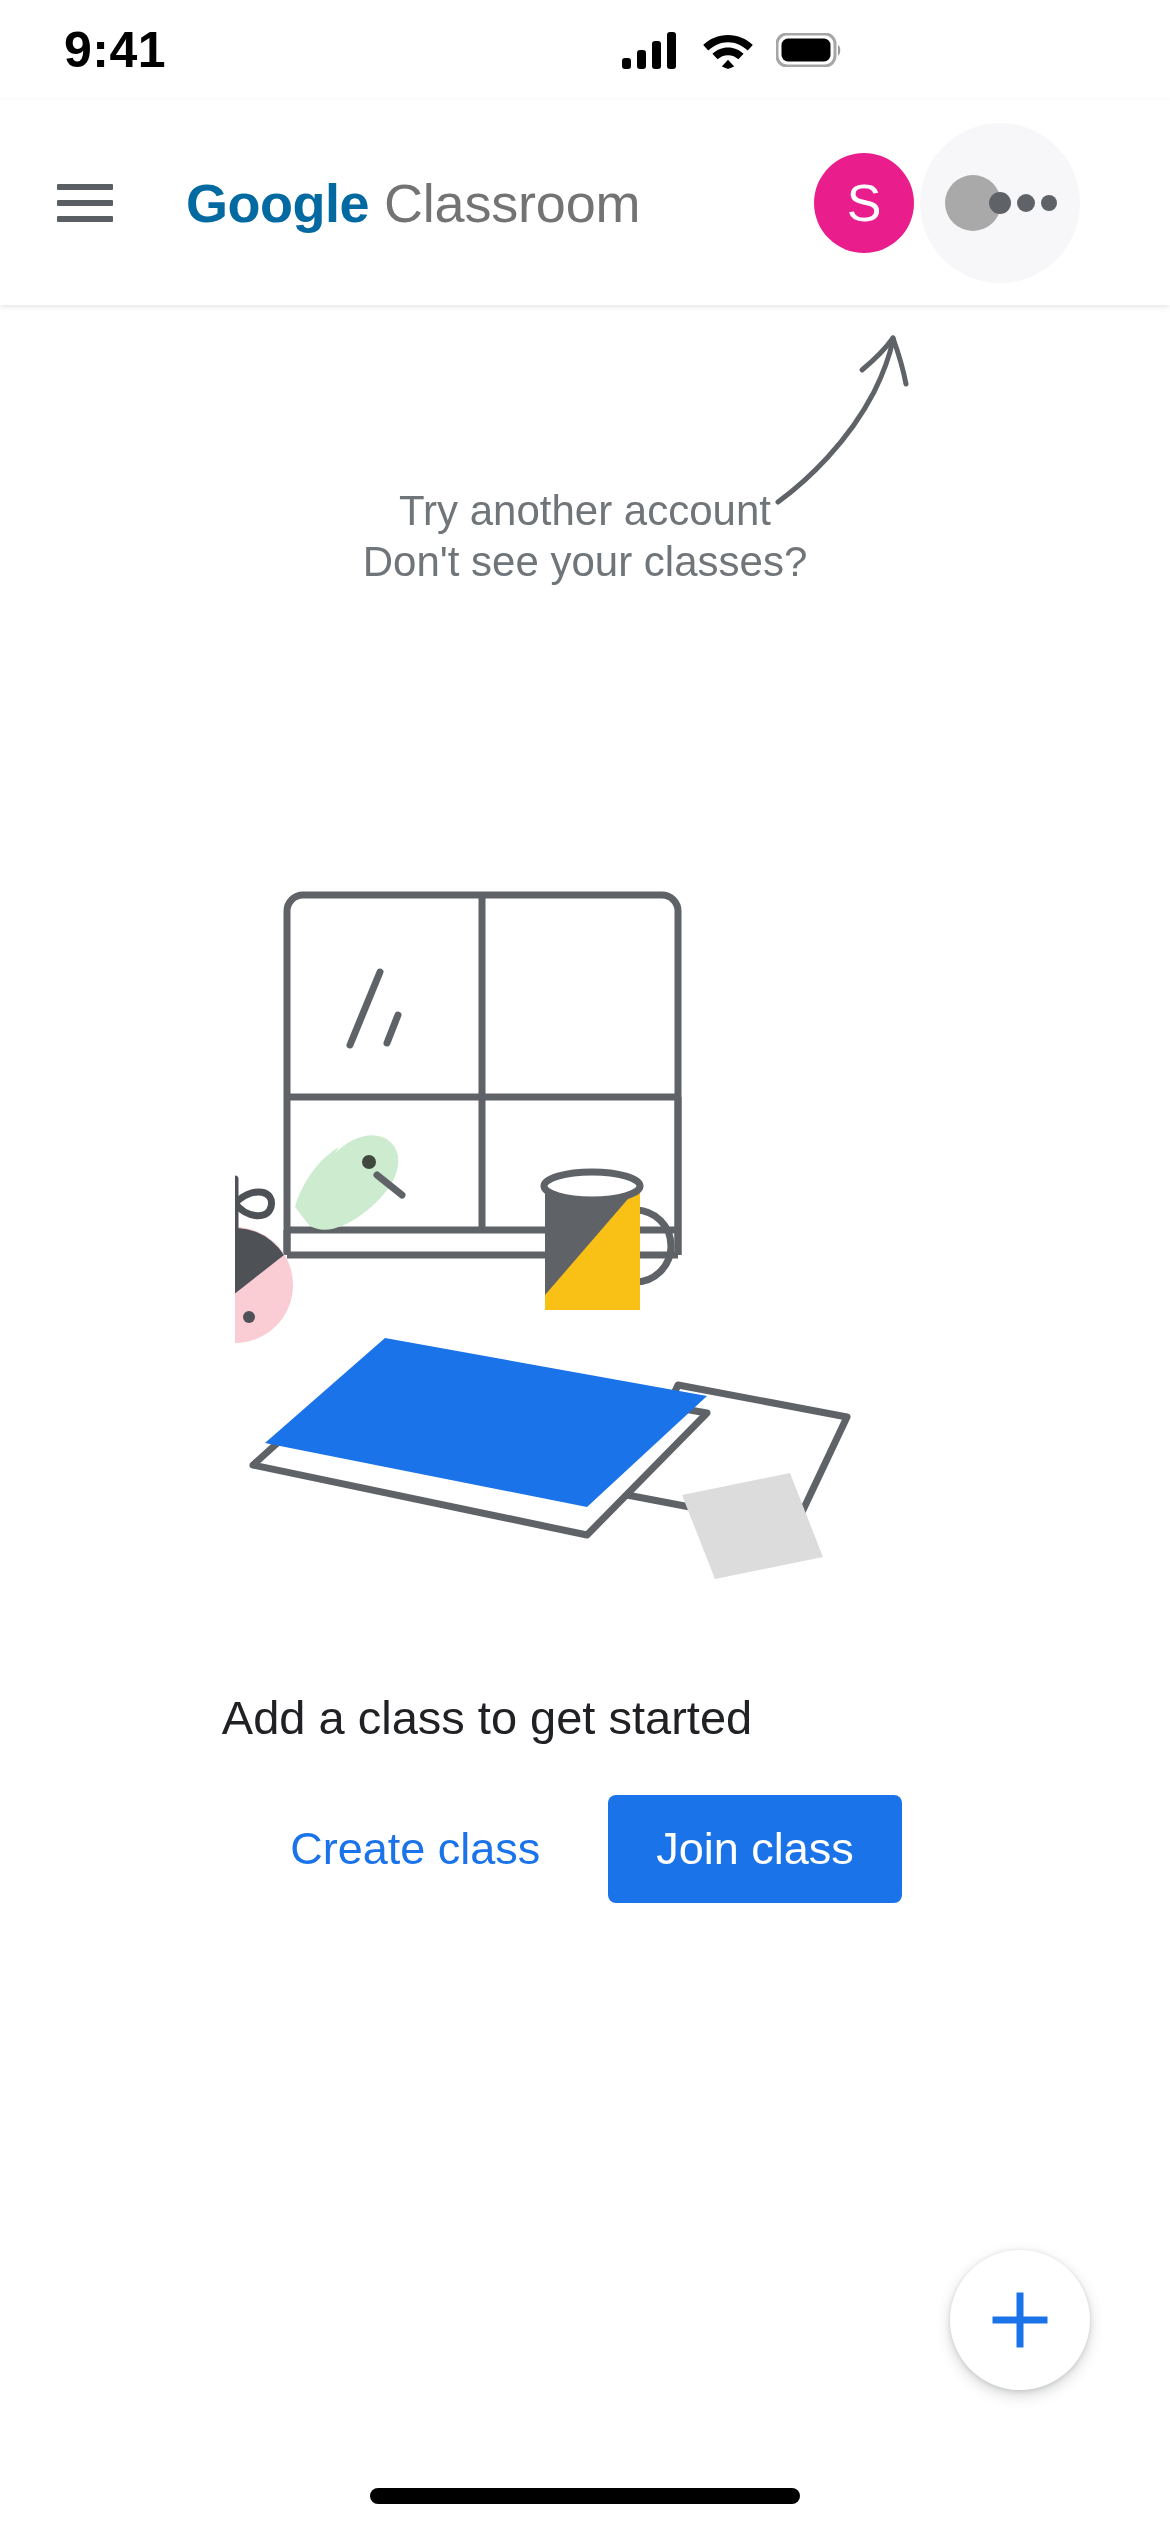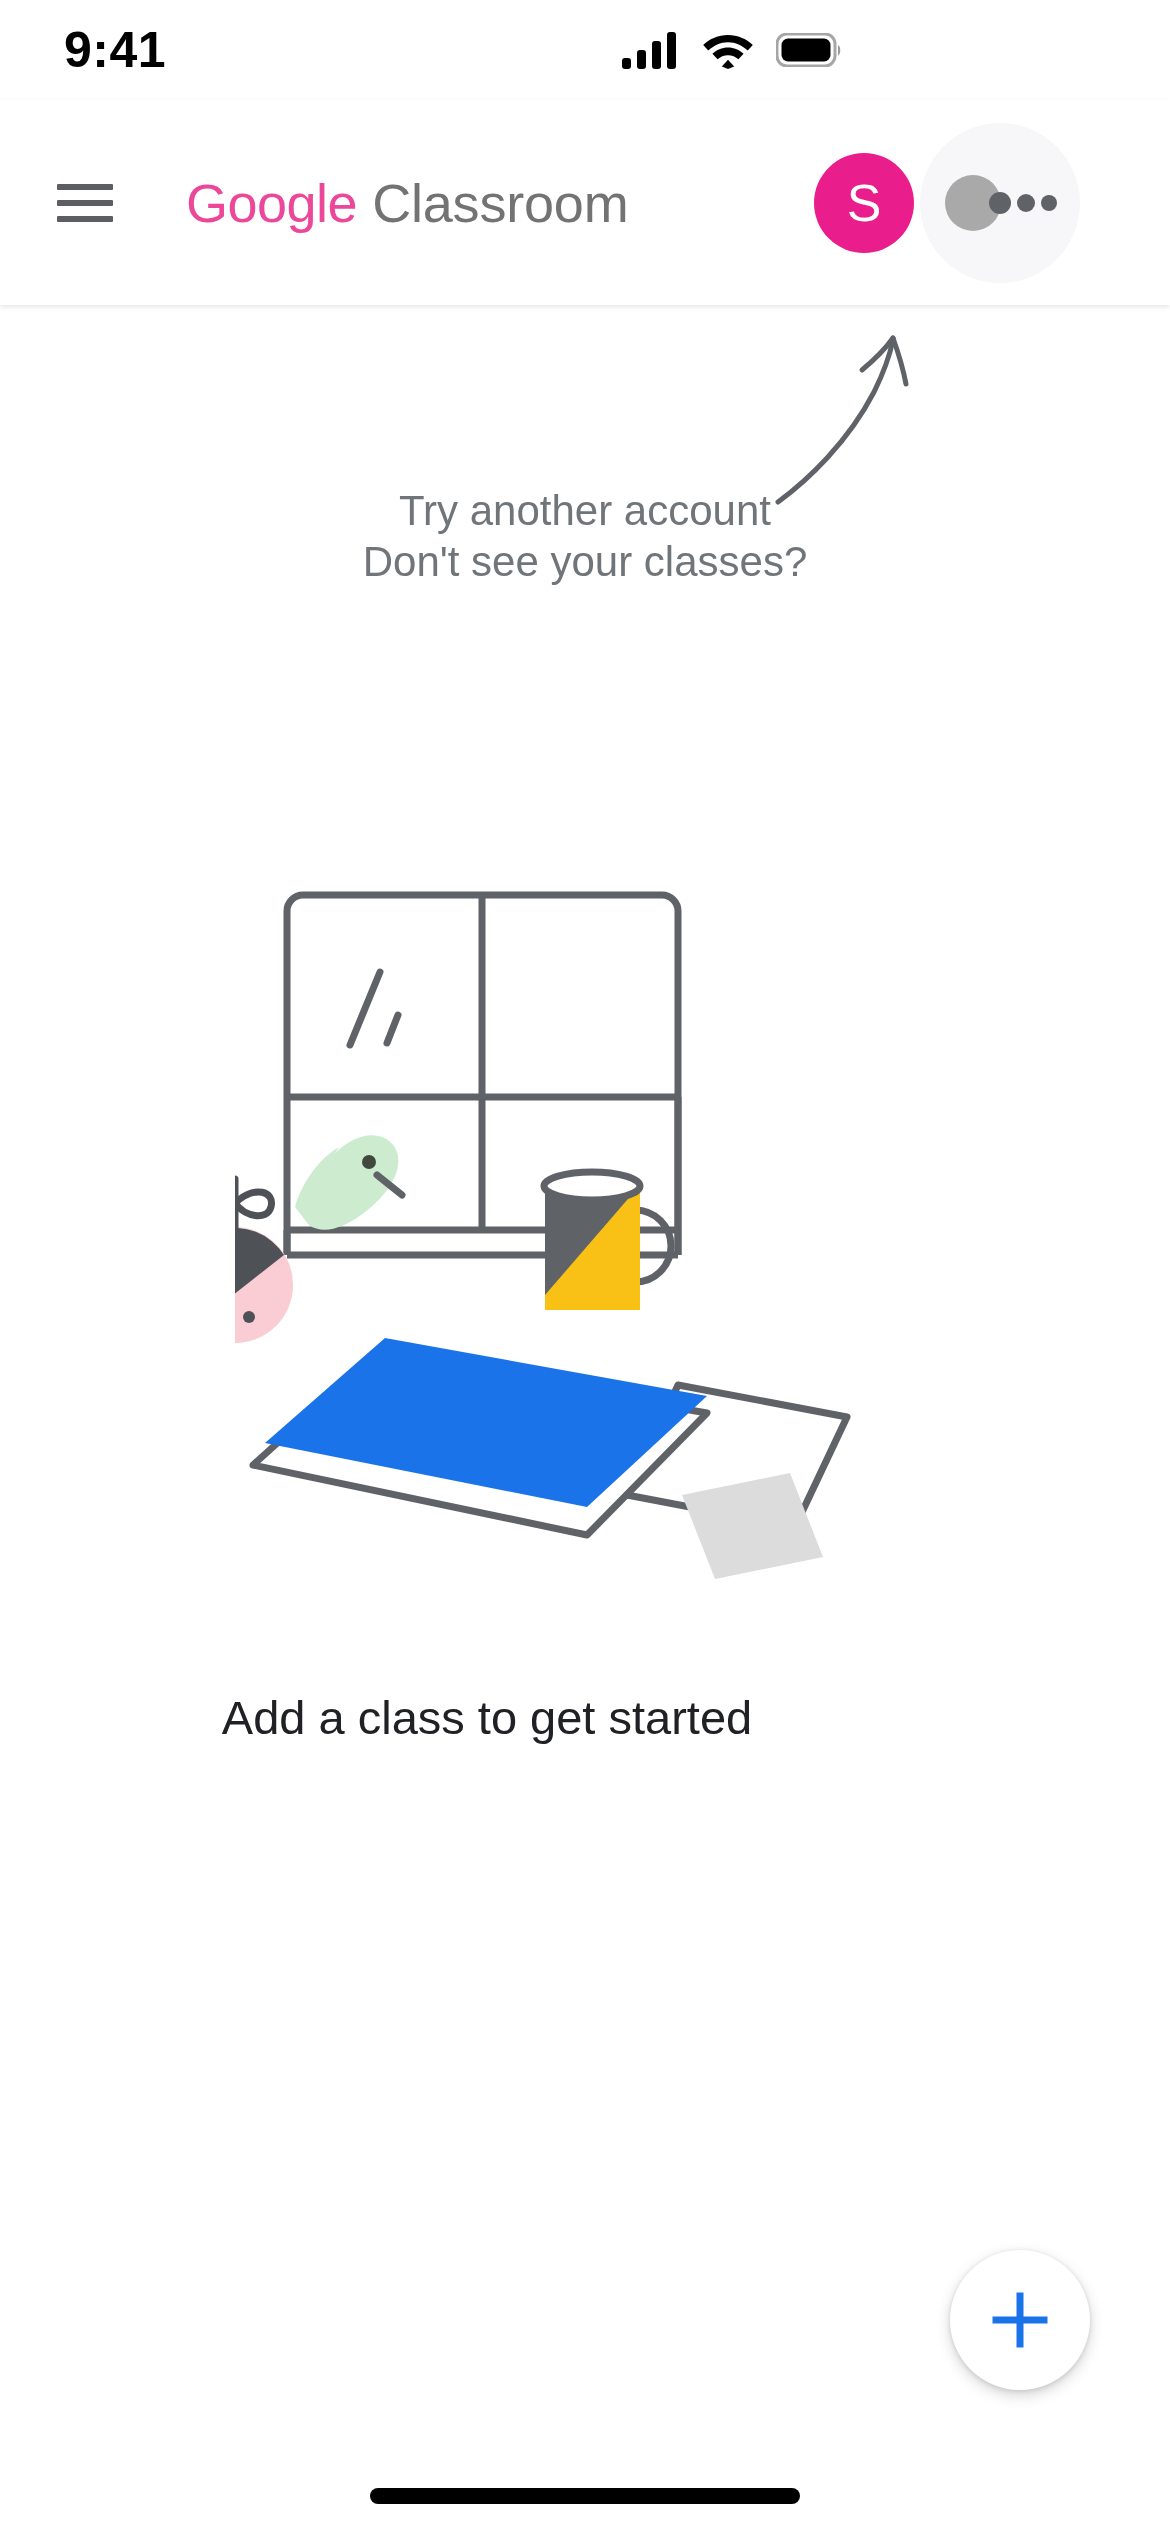--- a/index.html
+++ b/index.html
@@ -36,21 +36,21 @@
     position:absolute; left:55px; top:50%; transform:translateY(-50%);
     width:60px; height:44px; display:flex; flex-direction:column;
     justify-content:space-between; padding:3px 2px; cursor:pointer;
   }
   .hamburger span { display:block; height:6px; background:#5b5e63; border-radius:1px; }
 
   .appbar-title {
     position:absolute; left:186px; top:50%; transform:translateY(-50%);
     font-size:54px; color:#5f6368; white-space:nowrap; line-height:1;
   }
-  .appbar-title .g { font-weight:400; letter-spacing:-0.5px; color:#ec4899;}
+  .appbar-title .g { font-weight:700; letter-spacing:-0.5px; color:#0369a1;}
   .appbar-title .c { font-weight:400; letter-spacing:-0.2px; color:#737373;}
 
   .avatar {
     position:absolute; right:256px; top:50%; transform:translateY(-50%);
     width:100px; height:100px; border-radius:50%;
     background:#E91E8C;
     display:flex; align-items:center; justify-content:center;
     color:#ffffff; font-size:52px; font-weight:400;
     cursor:pointer; user-select:none;
   }
@@ -256,20 +256,24 @@
         <path d="M18 610 L140 500 L472 558 L352 680 Z" fill="#ffffff" stroke="#5f6368" stroke-width="7" stroke-linejoin="round"></path>
 
         <path d="M30 588 L150 483 L472 541 L352 652 Z" fill="#1a73e8"></path>
       </g>
 
     </svg>
   </div>
 
   <div class="empty-title">Add a class to get started</div>
 
+  <div class="actions">
+    <button class="btn-text">Create class</button>
+    <button class="btn-filled">Join class</button>
+  </div>
 
   <div class="fab">
     <svg width="64" height="64" viewBox="0 0 64 64">
       <line x1="32" y1="8" x2="32" y2="56" stroke="#1a73e8" stroke-width="7" stroke-linecap="square"></line>
       <line x1="8" y1="32" x2="56" y2="32" stroke="#1a73e8" stroke-width="7" stroke-linecap="square"></line>
     </svg>
   </div>
 
   <div class="home-indicator"></div>
 

